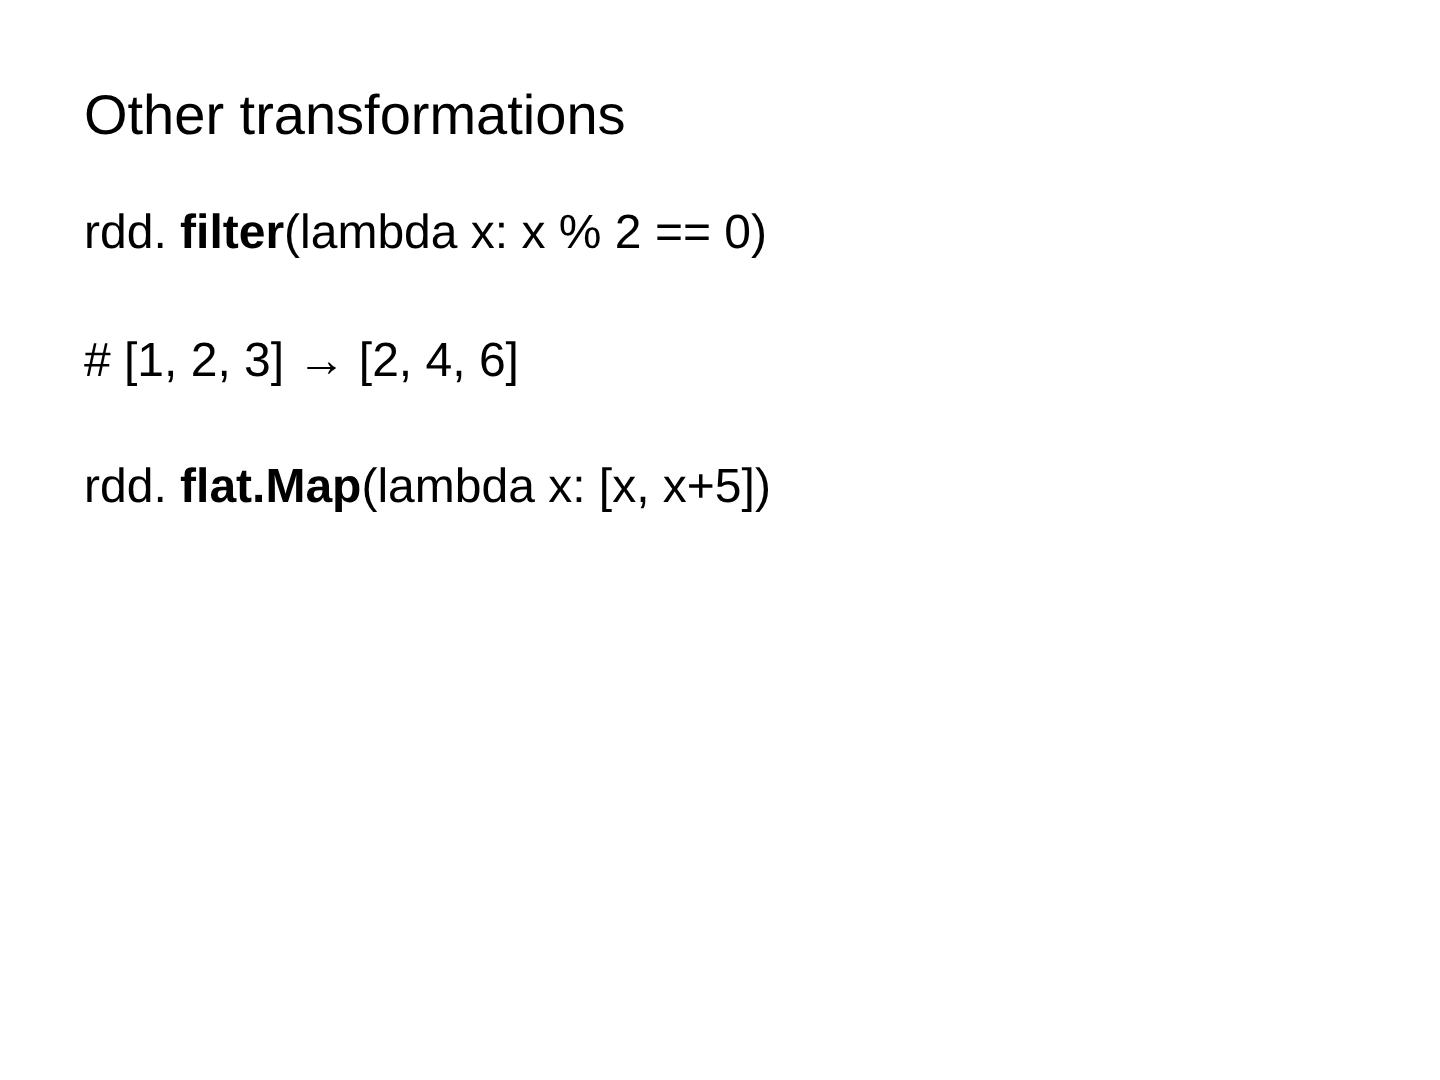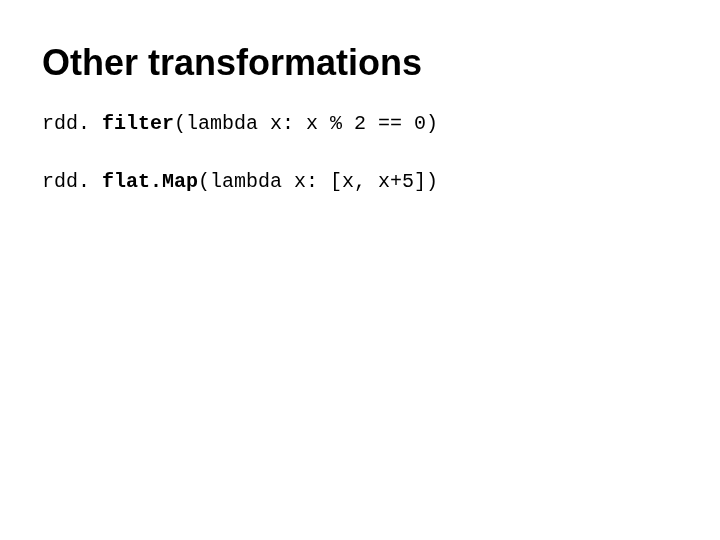--- a/index.html
+++ b/index.html
@@ -9,27 +9,27 @@
     }
     body {
       width: 720px;
       height: 540px;
       background: #fff;
       padding: 42px 42px 0 42px;
       font-family: Arial, Helvetica, sans-serif;
       color: #000;
     }
     .heading {
-      font-size: 36px;
-      font-weight: bold;
+      font-size: 28px;
+      font-weight: normal;
       margin-bottom: 26px;
     }
     .code-block {
-      font-family: Liberation Mono, monospace;
-      font-size: 20px;
+      font-family: Liberation Sans, sans-serif;
+      font-size: 24px;
       line-height: 1.4;
       margin-bottom: 30px;
     }
     .code-row {
       white-space: pre;
     }
     .obj {
       
     }
     .method {
@@ -45,17 +45,18 @@
 </head>
 <body>
 
 <h1 class="heading">Other transformations</h1>
 
 <div class="code-block">
   <div class="code-row"><span class="obj">rdd. </span><span class="method">filter</span><span class="args">(lambda x: x % 2 == 0)</span></div>
 </div>
 
 <div class="code-block">
+  <div class="code-row comment"># [1, 2, 3] → [2, 4, 6]</div>
 </div>
 
 <div class="code-block">
   <div class="code-row"><span class="obj">rdd. </span><span class="method">flat.Map</span><span class="args">(lambda x: [x, x+5])</span></div>
 </div>
 
 </body></html>

